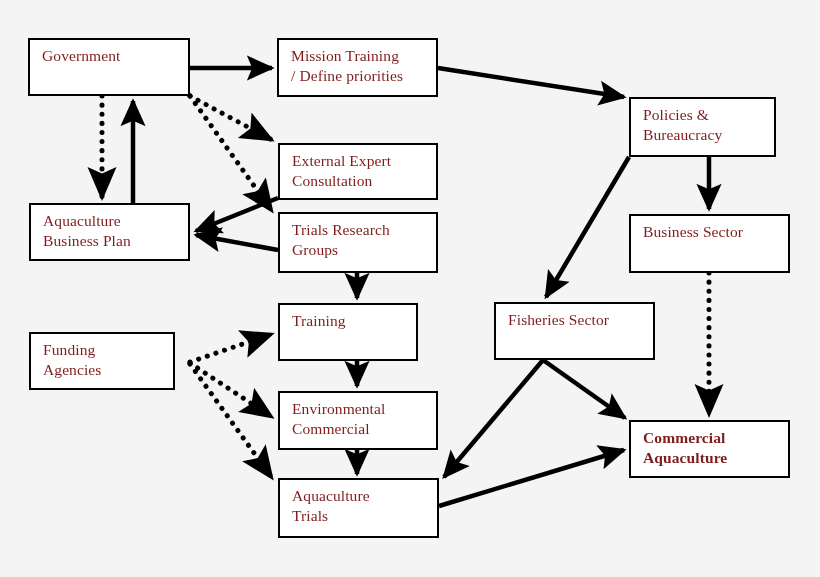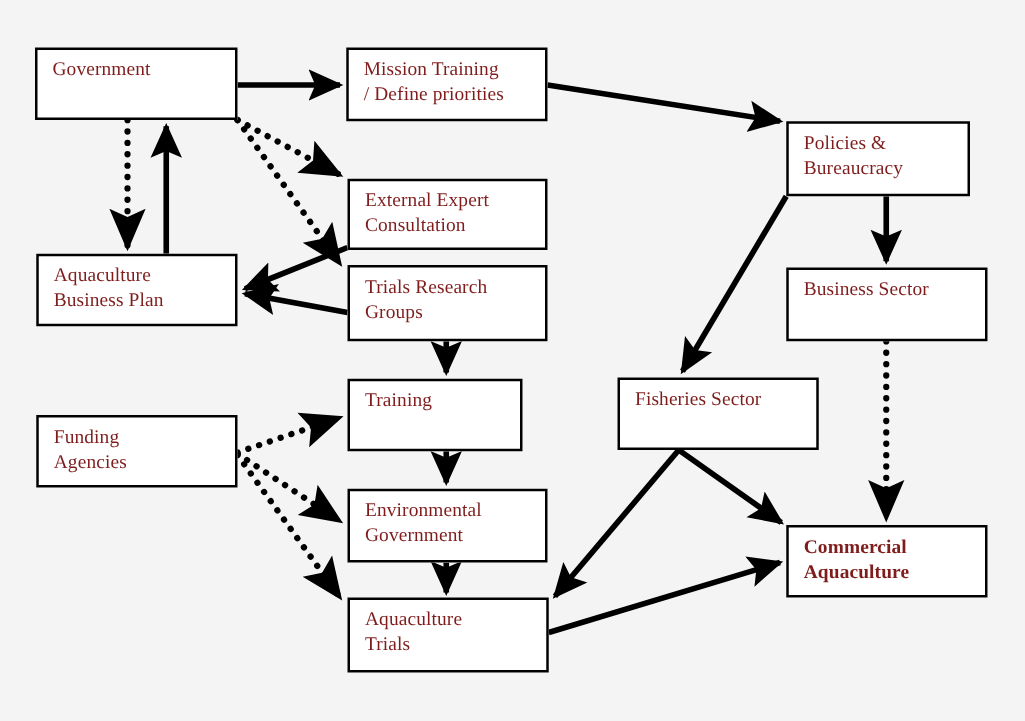--- a/index.html
+++ b/index.html
@@ -106,27 +106,27 @@
     </div>
       <div class="node" style="left: 629px; top: 214px; width: 161px; height: 59px; background: rgb(255, 255, 255); border-color: rgb(0, 0, 0);">
       <span class="node-label">Business Sector</span>
     </div>
       <div class="node" style="left: 278px; top: 303px; width: 140px; height: 58px; background: rgb(255, 255, 255); border-color: rgb(0, 0, 0);">
       <span class="node-label">Training</span>
     </div>
       <div class="node" style="left: 468px; top: 302px; width: 161px; height: 58px; background: rgb(255, 255, 255); border-color: rgb(0, 0, 0); margin-left: 26px;">
       <span class="node-label">Fisheries Sector</span>
     </div>
-      <div class="node" style="left: 29px; top: 332px; width: 161px; height: 58px; background: rgb(255, 255, 255); border-color: rgb(0, 0, 0);">
+      <div class="node" style="left: 29px; top: 332px; width: 146px; height: 58px; background: rgb(255, 255, 255); border-color: rgb(0, 0, 0);">
       <span class="node-label">Funding
 Agencies</span>
     </div>
       <div class="node" style="left: 278px; top: 391px; width: 160px; height: 59px; background: rgb(255, 255, 255); border-color: rgb(0, 0, 0);">
       <span class="node-label">Environmental
-Government</span>
+Commercial</span>
     </div>
       <div class="node" style="left: 629px; top: 420px; width: 161px; height: 58px; background: rgb(255, 255, 255); border-color: rgb(0, 0, 0); font-weight: bold;">
       <span class="node-label">Commercial
 Aquaculture</span>
     </div>
       <div class="node" style="left: 278px; top: 478px; width: 161px; height: 60px; background: rgb(255, 255, 255); border-color: rgb(0, 0, 0);">
       <span class="node-label">Aquaculture
 Trials</span>
     </div>
     </div>

